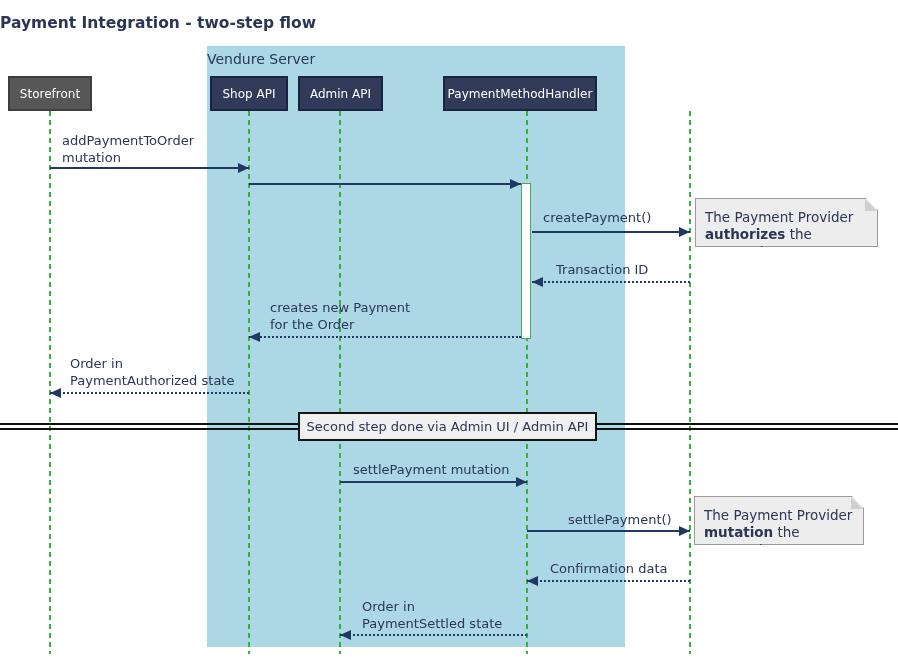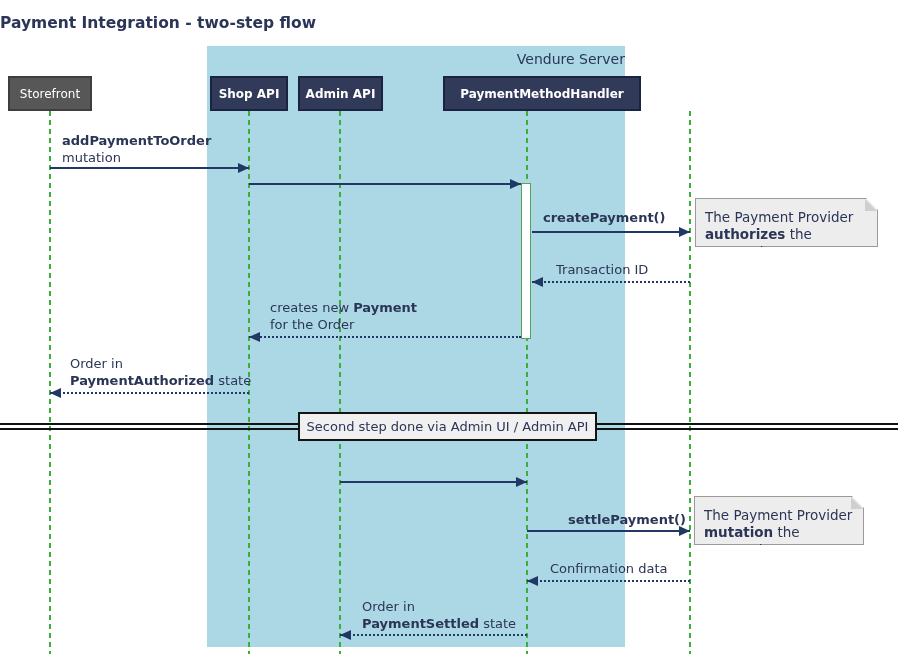--- a/index.html
+++ b/index.html
@@ -2,33 +2,33 @@
 <html style="--frame_bg: #ACD8E5; --navy: #323A59; --navy_border: #1B2342; --gray: #575757; --gray_border: #3E3E3E; --teal: #2EA5A5; --teal_border: #238B8B; --arrow: #1F3864; --text: #2B3556; --lifeline: #3CAE3C; --activation_border: #56A456; --note_bg: #EDEDED; --note_border: #9A9A9A; --divider_line: #111111; --divider_bg: #F0F0F0; --divider_border: #141414; --participant_text: #FFFFFF;"><head>
 <meta charset="utf-8">
 <style>
   html,body{margin:0;padding:0;background:#fff;}
   #stage{position:relative;width:898px;height:665px;background:#fff;overflow:hidden;
          font-family:"DejaVu Sans","Liberation Sans",sans-serif;color:var(--text);}
   .title{position:absolute;left:0;top:14px;width:100%;text-align:left;
          font-size:15.5px;font-weight:bold;color:var(--text);}
   .frame{position:absolute;left:207px;top:46px;width:418px;height:601px;
          background:var(--frame_bg);z-index:0;}
-  .frame-label{position:absolute;left:207px;top:51px;width:418px;text-align:right;
+  .frame-label{position:absolute;left:207px;top:51px;width:418px;text-align:left;
          font-size:14px;color:var(--text);z-index:1;}
   .lifeline{position:absolute;top:111px;height:543px;width:2px;z-index:1;
          background:repeating-linear-gradient(180deg,var(--lifeline) 0 5px,transparent 5px 9px);}
   .pbox{position:absolute;top:76px;height:35px;z-index:3;display:flex;align-items:center;
         justify-content:center;font-size:12px;color:var(--participant_text);box-sizing:border-box;}
-  .p-navy{background:var(--navy);border:2px solid var(--navy_border);font-weight:bold;}
+  .p-navy{background:var(--navy);border:2px solid var(--navy_border);}
   .p-gray{background:var(--gray);border:2px solid var(--gray_border);}
   .p-teal{background:var(--teal);border:2px solid var(--teal_border);}
   .activation{position:absolute;left:521px;top:183px;width:10px;height:156px;z-index:2;
         background:#fff;border:1px solid var(--activation_border);box-sizing:border-box;}
   .msg-label{position:absolute;z-index:2;font-size:13px;line-height:17px;white-space:nowrap;color:var(--text);}
-  .msg-label b{font-weight:bold;}
+  .msg-label b{font-weight:normal;}
   .msg-line{position:absolute;z-index:2;height:0;border-top:2px solid var(--arrow);}
   .msg-line.dotted{border-top-style:dotted;}
   .arrow-head{position:absolute;z-index:2;width:0;height:0;border-top:5px solid transparent;border-bottom:5px solid transparent;}
   .arrow-head.right{border-left:11px solid var(--arrow);}
   .arrow-head.left{border-right:11px solid var(--arrow);}
   .note{position:absolute;z-index:2;background:var(--note_bg);border:1px solid var(--note_border);
         box-sizing:border-box;padding:10px 9px;font-size:13.5px;line-height:17px;color:var(--text);
         clip-path:polygon(0 0,calc(100% - 12px) 0,100% 12px,100% 100%,0 100%);}
   .note .fold{position:absolute;top:0;right:0;width:12px;height:12px;background:#cfcfcf;
         clip-path:polygon(0 0,100% 100%,0 100%);}
@@ -52,21 +52,21 @@
   <div class="lifeline" style="left:248px"></div>
   <div class="lifeline" style="left:339px"></div>
   <div class="lifeline" style="left:526px"></div>
   <div class="lifeline" style="left:689px"></div>
 
   <div class="activation"></div>
 
   <div class="pbox p-gray" style="left:8px;width:84px">Storefront</div>
   <div class="pbox p-navy" style="left:210px;width:78px">Shop API</div>
   <div class="pbox p-navy" style="left:298px;width:85px">Admin API</div>
-  <div class="pbox p-navy" style="left:443px;width:198px">PaymentMethodHandler</div>
+  <div class="pbox p-navy" style="left:443px;width:154px">PaymentMethodHandler</div>
 
   <div class="msg-label" style="left:62px;top:132px">
     <div><span></span><b>addPaymentToOrder</b><span></span></div>
     <div><span>mutation</span><b></b><span></span></div>
   </div>
   <div class="msg-line" style="left:50px;top:167px;width:199px"></div>
   <div class="arrow-head right" style="left:238px;top:163px"></div>
 
   <div class="msg-line" style="left:249px;top:183px;width:272px"></div>
   <div class="arrow-head right" style="left:510px;top:179px"></div>
@@ -99,20 +99,23 @@
   <div class="msg-label" style="left:70px;top:355px">
     <div><span>Order in</span><b></b><span></span></div>
     <div><span></span><b>PaymentAuthorized</b><span> state</span></div>
   </div>
   <div class="msg-line dotted" style="left:50px;top:392px;width:199px"></div>
   <div class="arrow-head left" style="left:50px;top:388px"></div>
 
   <div class="divider-lines"></div>
   <div class="divider-box">Second step done via Admin UI / Admin API</div>
 
+  <div class="msg-label" style="left:353px;top:461px">
+    <div><span></span><b>settlePayment</b><span> mutation</span></div>
+  </div>
   <div class="msg-line" style="left:340px;top:481px;width:187px"></div>
   <div class="arrow-head right" style="left:516px;top:477px"></div>
 
   <div class="msg-label" style="left:568px;top:511px">
     <div><span></span><b>settlePayment()</b><span></span></div>
   </div>
   <div class="msg-line" style="left:527px;top:530px;width:163px"></div>
   <div class="arrow-head right" style="left:679px;top:526px"></div>
 
   <div class="note" style="left:694px;top:496px;width:170px;height:49px">

